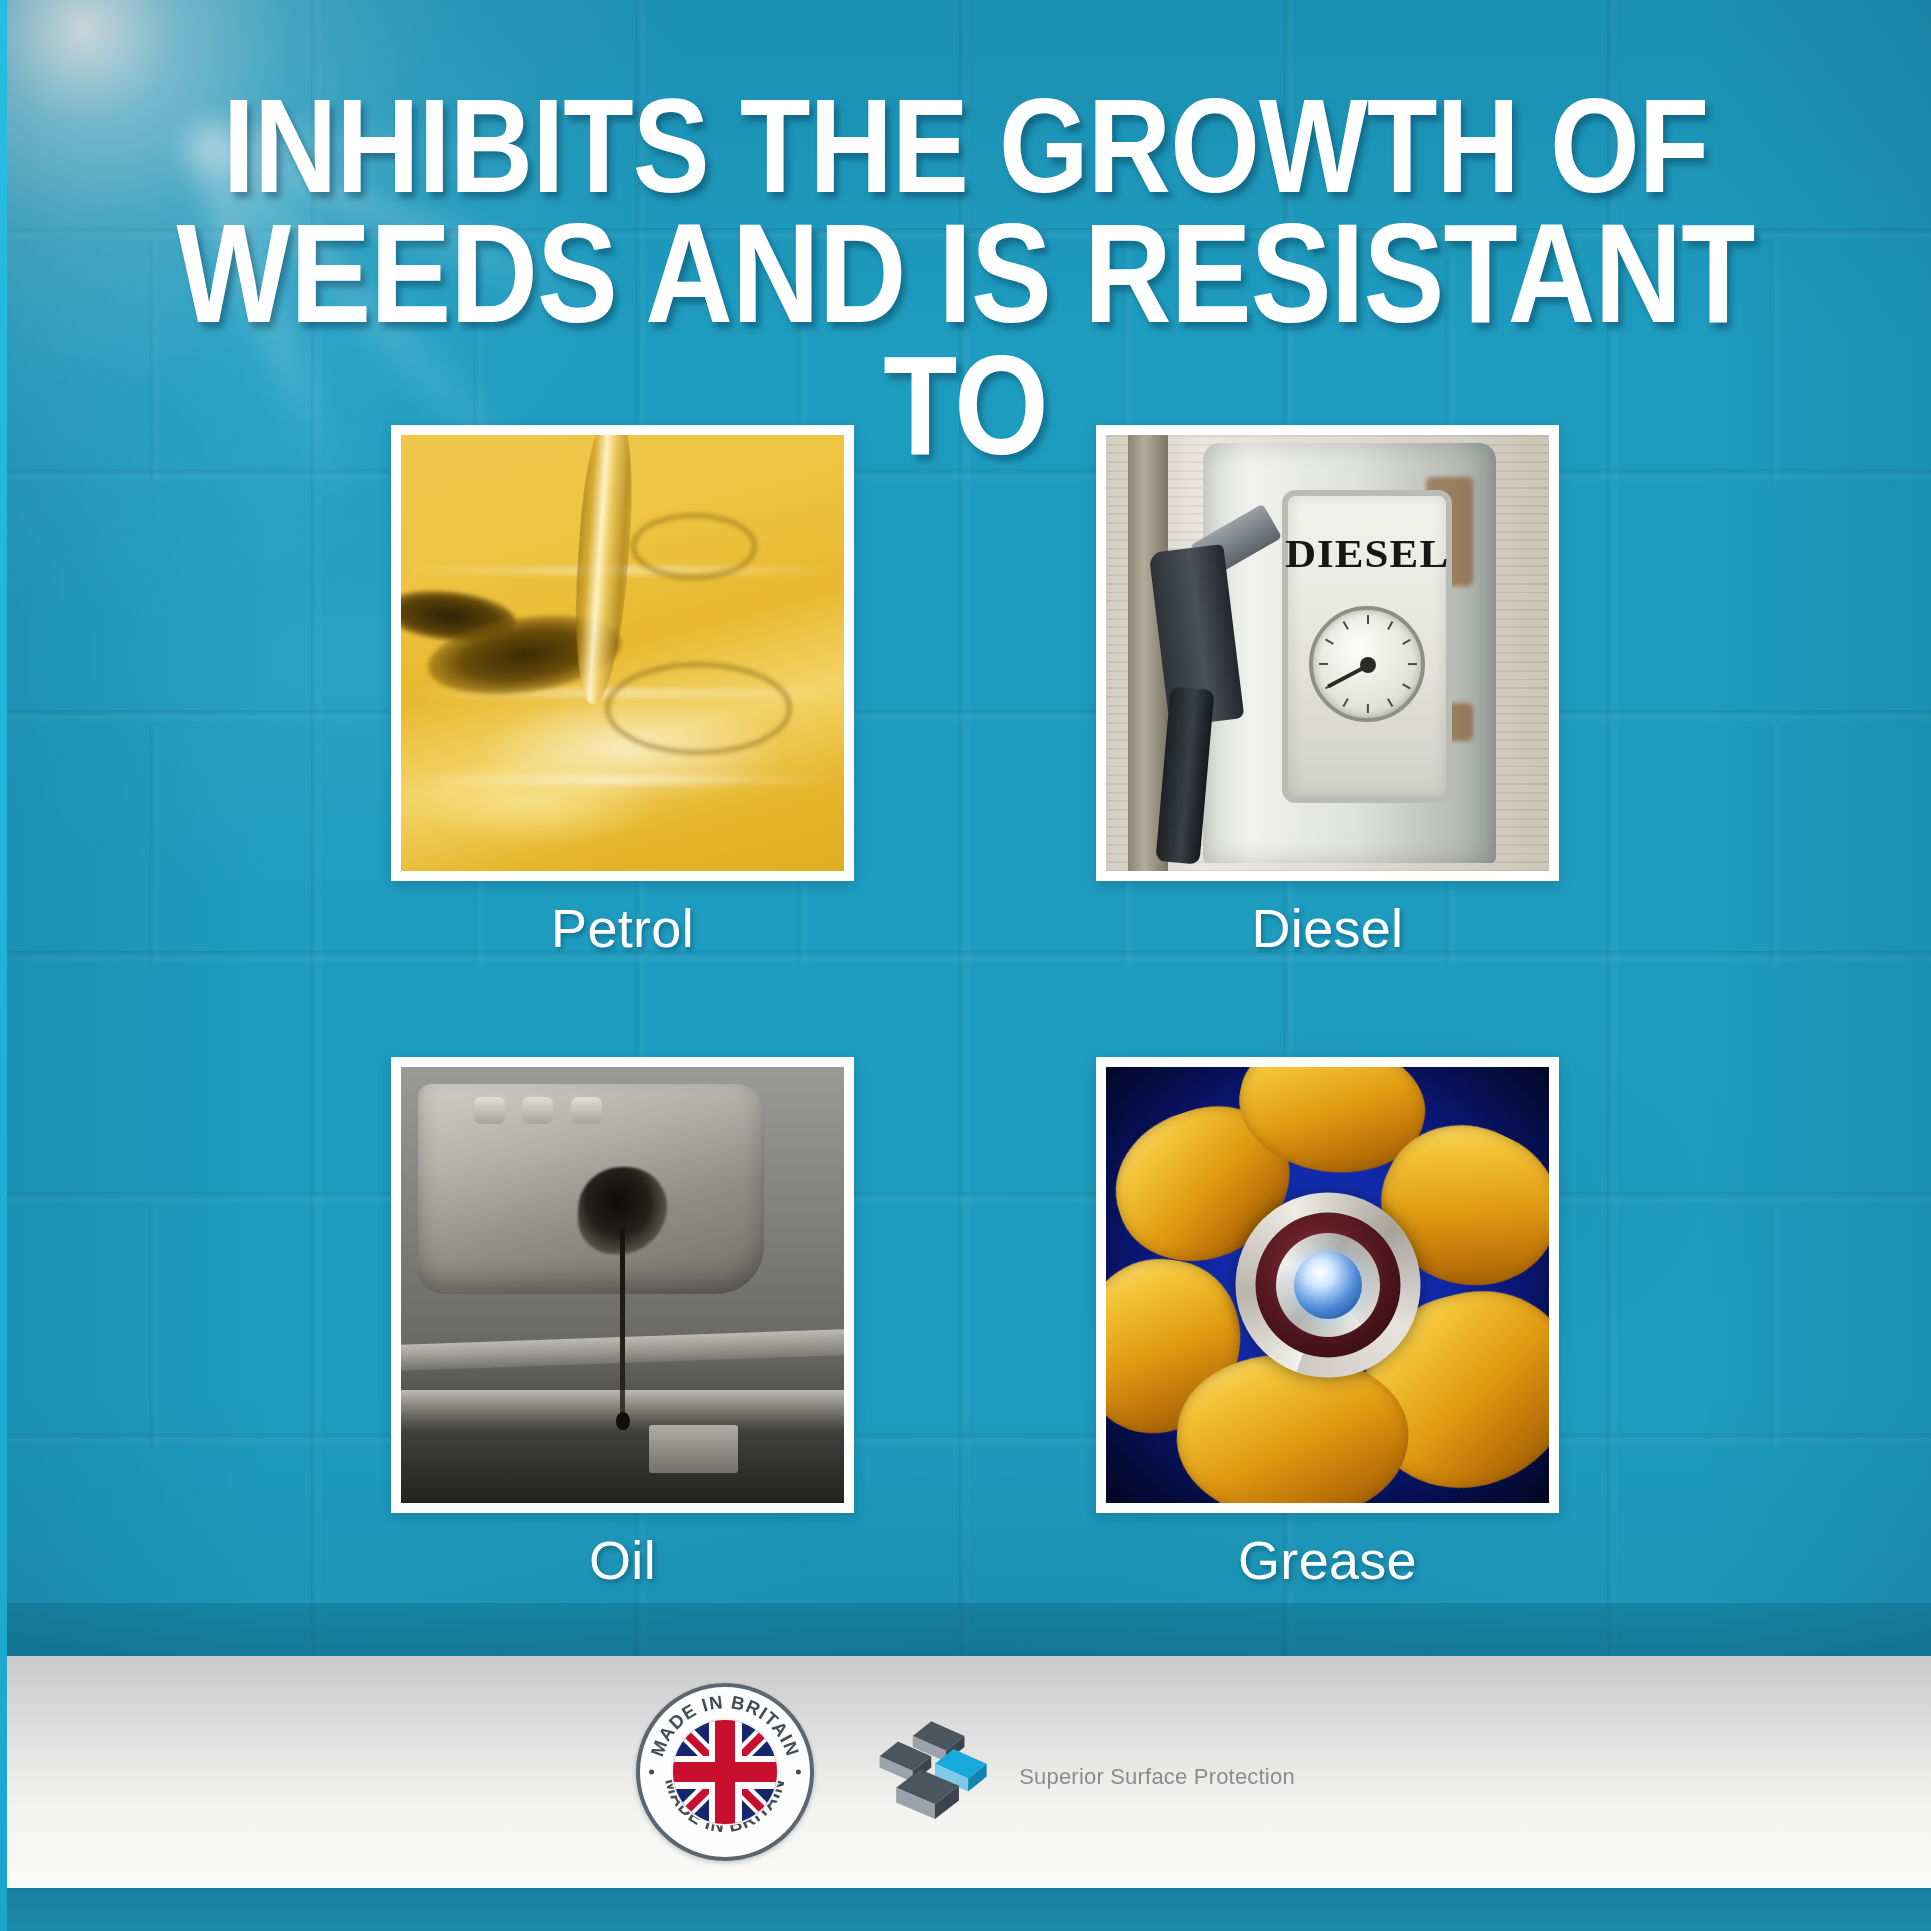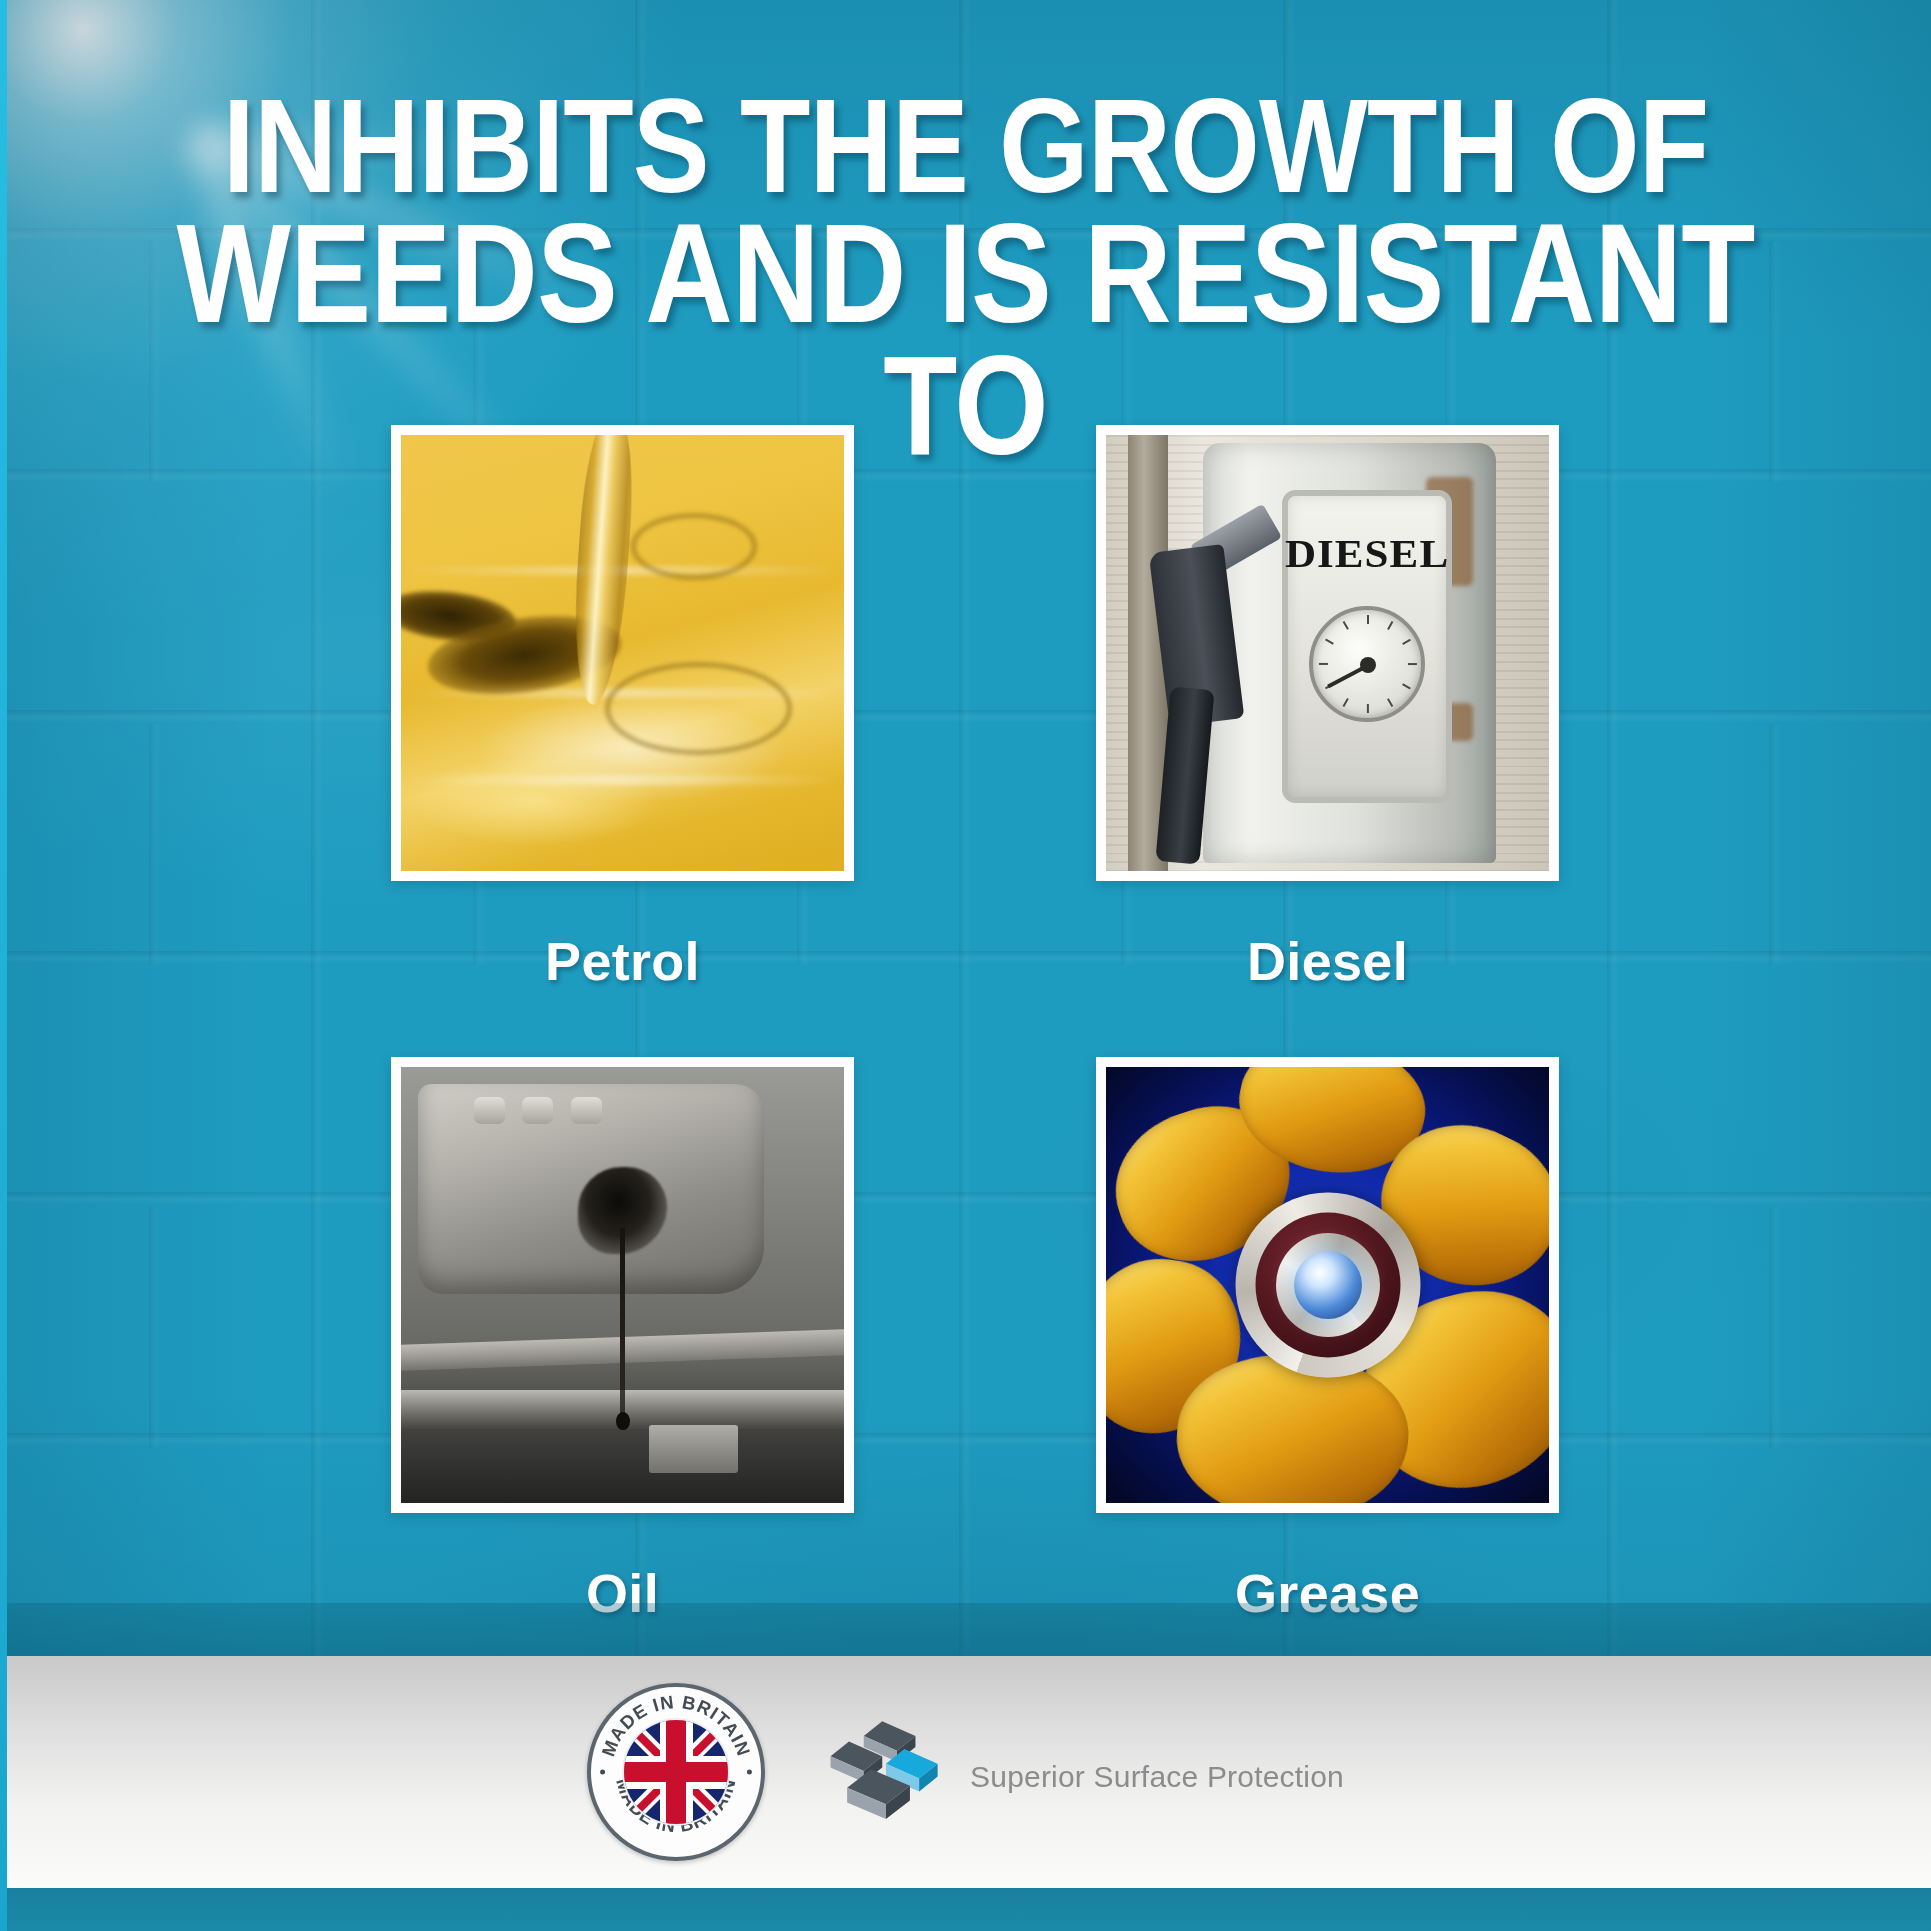--- a/index.html
+++ b/index.html
@@ -99,22 +99,22 @@
   .cell.c3{left:0;top:632px;}
   .cell.c4{left:705px;top:632px;}
   .frame{
     width:463px;height:456px;
     background:#ffffff;
     padding:9.7px;box-sizing:border-box;
     box-shadow:0 3.9px 11.6px rgba(0,40,60,.22);
   }
   .photo{width:100%;height:100%;position:relative;overflow:hidden;}
   .caption{
-    margin-top:49px;text-align:center;
-    color:#ffffff;font-weight:bold;font-size:54px;
+    margin-top:16px;text-align:center;
+    color:#ffffff;font-weight:normal;font-size:54px;
     letter-spacing:0.3px;
     text-shadow:1.9px 2.9px 4.8px rgba(0,45,70,.42);
   }
 
   
   .ph-petrol{
     background:
       radial-gradient(ellipse 251px 87px at 52% 72%, rgba(255,255,255,.55), rgba(255,255,255,0) 62%),
       radial-gradient(ellipse 193px 68px at 30% 84%, rgba(255,240,170,.6), rgba(255,255,255,0) 65%),
       linear-gradient(165deg,#f0c74b 0%, #eec442 26%, #e8b92f 48%, #f3d368 66%, #e5b62b 84%, #dfae21 100%);
@@ -335,21 +335,21 @@
   .uj-cross-h-r{position:absolute;top:50%;left:0;height:19.3px;width:100%;margin-top:-9.7px;background:#c8102e;}
 
   
   .ss-logo{display:flex;align-items:center;gap:25px;}
   .ss-mark{width:120px;height:120px;}
   .ss-text{display:flex;flex-direction:column;line-height:1;}
   .ss-word{font-size:60px;font-weight:bold;letter-spacing:-1.2px;white-space:nowrap;}
   .ss-smart{color:#3d4650;}
   .ss-seal{color:#16a5d6;}
   .ss-tag{
-    margin-top:10px;font-size:30px;color:#8c8c8c;letter-spacing:0.2px;white-space:nowrap;
+    margin-top:10px;font-size:22px;color:#8c8c8c;letter-spacing:0.2px;white-space:nowrap;
   }
 
   .bottom-strip{
     position:absolute;left:0;right:0;top:1888px;height:43px;
     background:linear-gradient(to bottom,#1a7f9e,#1b8aa9);
   }
   .edge-left{
     position:absolute;left:0;top:0;width:6.8px;height:1931px;
     background:linear-gradient(to bottom,#27bde3,#1aa6cc);
   }

